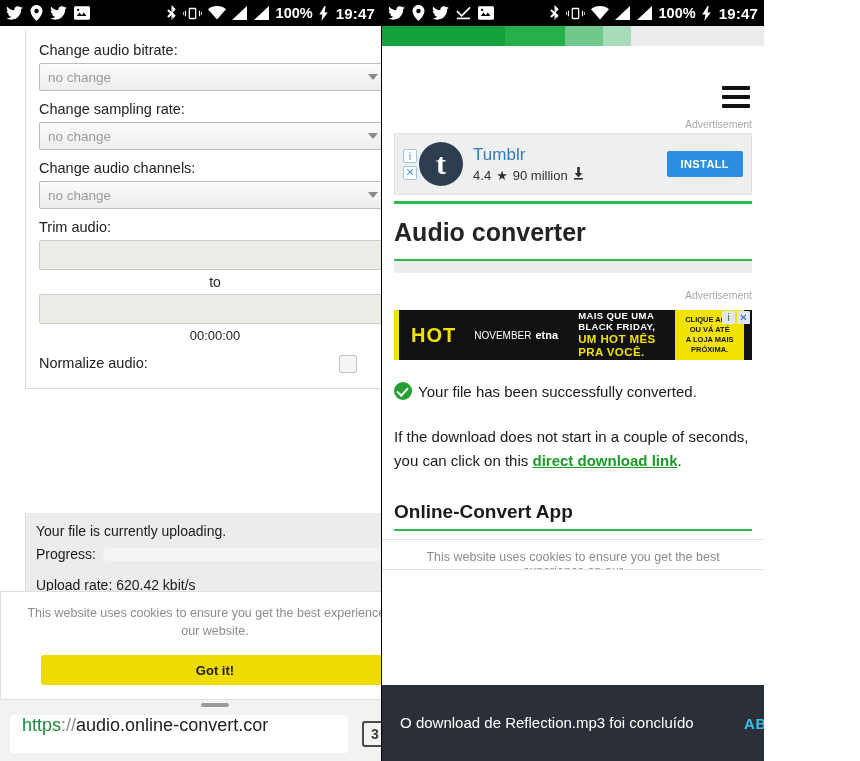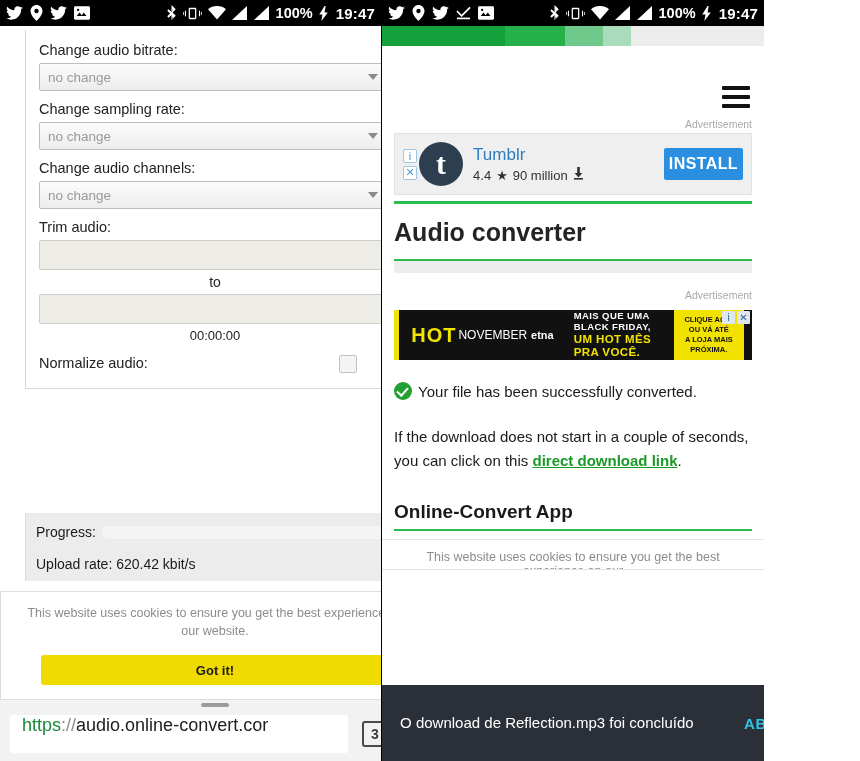--- a/index.html
+++ b/index.html
@@ -164,39 +164,39 @@
   .tumblr-logo {
     width: 44px; height: 44px; border-radius: 50%; background: #2c3e50;
     color: #fff; display: flex; align-items: center; justify-content: center;
     font-size: 30px; font-weight: bold; font-family: "Liberation Serif", serif;
     margin-right: 10px;
   }
   .ad-meta { flex: 1; }
   .ad-title { color: #2f7dbf; font-size: 17px; margin-bottom: 2px; }
   .ad-sub { font-size: 13px; color: #303030; display: flex; align-items: center; gap: 5px; }
   .install-btn {
-    background: #2a8fe0; color: #fff; font-size: 16px; font-weight: bold;
-    padding: 7px 5px; border-radius: 2px; letter-spacing: 0.4px;
+    background: #2a8fe0; color: #fff; font-size: 11px; font-weight: bold;
+    padding: 7px 14px; border-radius: 2px; letter-spacing: 0.4px;
   }
   .hr-green { height: 3px; background: #2bbb4e; margin: 6px 12px 0 12px; }
   .page-h1 {
     font-size: 25px; font-weight: bold; color: #242424;
     margin: 14px 12px 12px 12px;
   }
   .hr-green2 { height: 2px; background: #2bbb4e; margin: 0 12px; }
   .grey-strip { height: 12px; background: #ededed; margin: 0 12px; }
 
   .ad-banner {
     margin: 9px 12px 0 12px; height: 50px; background: #111;
     display: flex; align-items: center; position: relative; overflow: hidden;
   }
   .ad-banner-left { width: 8px; height: 100%; background: #f2e200; }
   .hot-logo { display: flex; align-items: center; margin-left: 12px; }
   .hot-word { color: #f2e200; font-size: 20px; font-weight: bold; letter-spacing: 1px; line-height: 0.95; }
-  .hot-sub { color: #fff; font-size: 12px; margin-left: 2px; }
+  .hot-sub { color: #fff; font-size: 10px; margin-left: 18px; }
   .etna { color: #fff; font-size: 11px; font-weight: bold; margin-left: 4px; }
   .ad-copy { margin-left: 20px; line-height: 1.15; }
   .ad-copy-1 { color: #fff; font-size: 9.5px; font-weight: bold; letter-spacing: 0.4px; }
   .ad-copy-2 { color: #f2e200; font-size: 11.5px; font-weight: bold; letter-spacing: 0.4px; }
   .ad-cta {
     margin-left: auto; margin-right: 8px; background: #f2e200; color: #111;
     font-size: 7.5px; font-weight: bold; padding: 5px 6px; text-align: center; line-height: 1.35;
     max-width: 124px;
   }
   .ad-banner-icons { position: absolute; top: 1px; right: 2px; display: flex; gap: 2px; }
@@ -334,20 +334,21 @@
         <div class="f-mono">00:00:00</div>
 
         <div class="f-row">
           <span class="f-label">Normalize audio:</span>
           <span class="f-check"></span>
         </div>
       </div>
 
 
       <div class="upload-box">
+        <div class="u-line">Your file is currently uploading.</div>
         <div class="progress-row">
           <span class="u-line">Progress:</span>
           <span class="progress-track">
             <span class="progress-fill" id="upl-fill" style="width: 73%;"></span>
           </span>
         </div>
         <div class="u-gap"></div>
         <div class="u-line">Upload rate: 620.42 kbit/s</div>
       </div>
 

